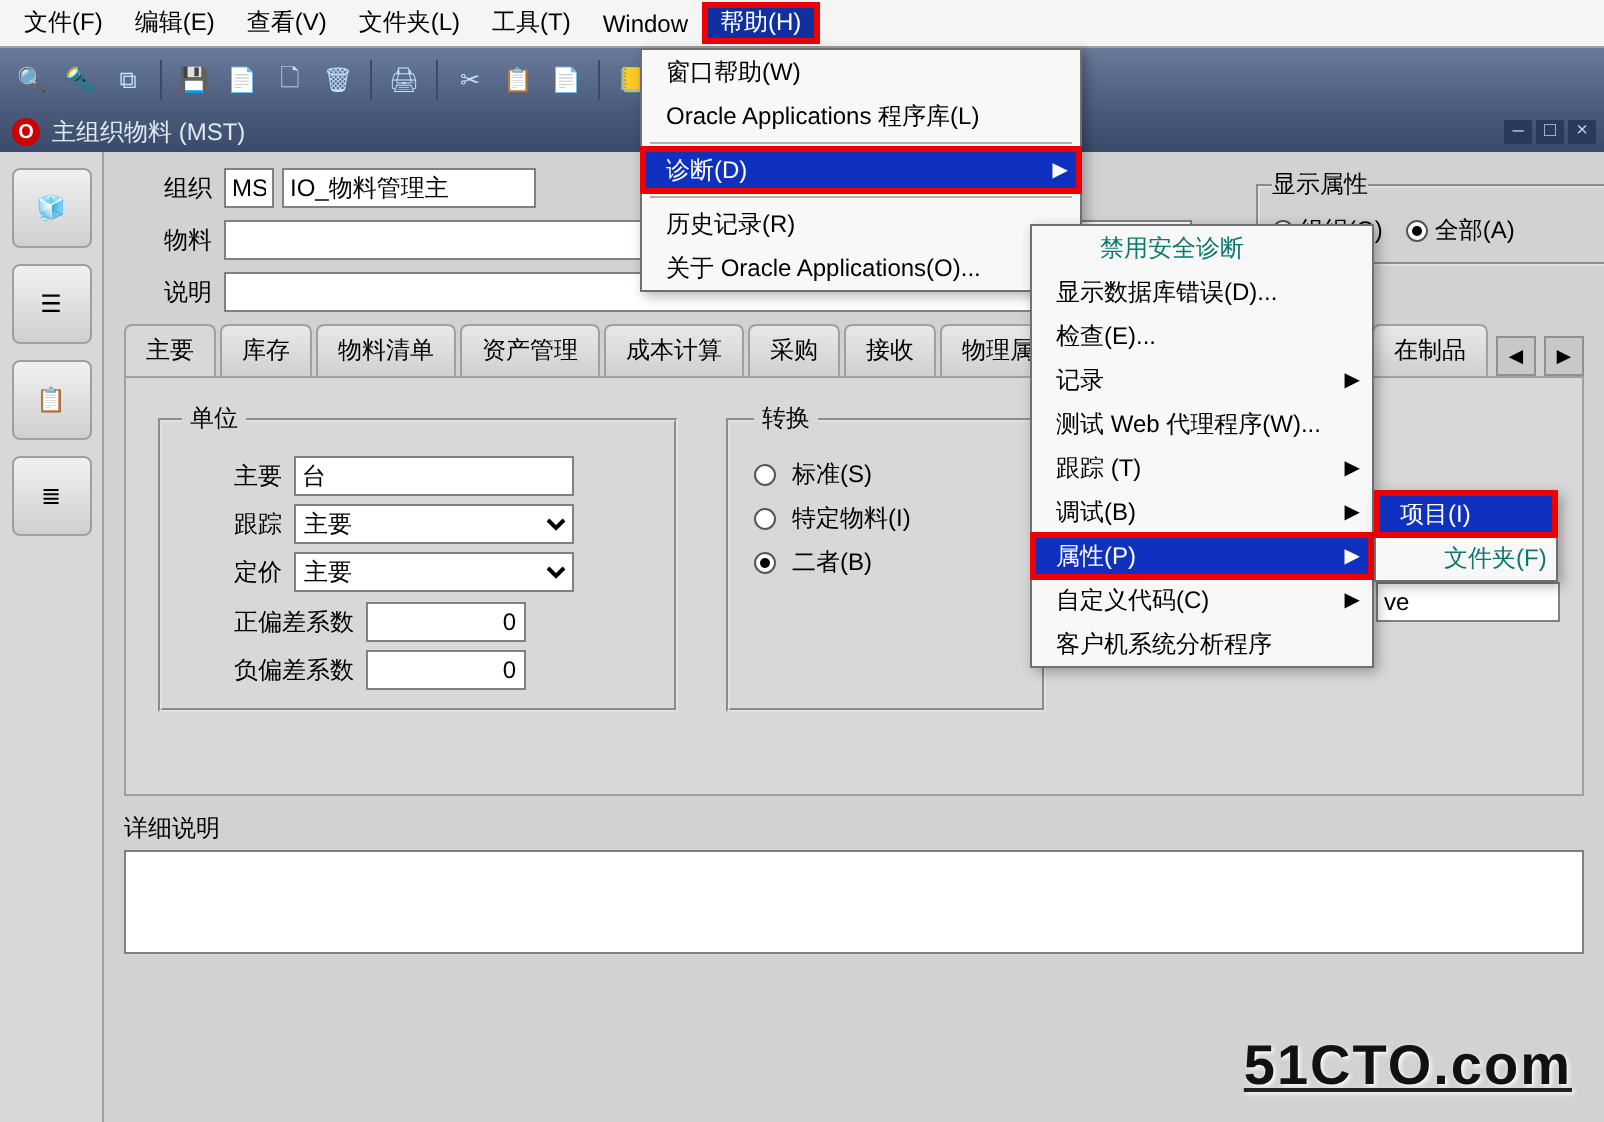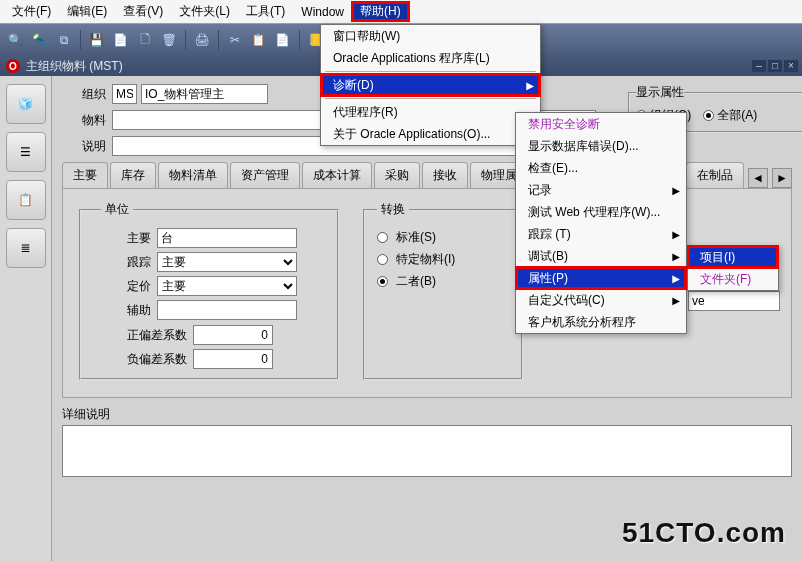--- a/index.html
+++ b/index.html
@@ -47,52 +47,52 @@
 
 
 .tabs-outer { margin-top: 6px; }
 .tabstrip { display: flex; align-items: flex-end; height: 24px; gap: 2px; }
 .tab { padding: 4px 10px; background: linear-gradient(#e8e8e8,#d0d0d0); border: 1px solid #a0a0a0; border-bottom: none; border-radius: 4px 4px 0 0; cursor: pointer; }
 .tab.active { background: #d8d8d8; font-weight: normal; }
 .tab-scroll { width: 20px; height: 20px; background: #c8c8c8; border: 1px solid #909090; text-align: center; line-height: 18px; margin-left: 2px; cursor: pointer; }
 .tab-pane { border: 1px solid #a0a0a0; background: #d8d8d8; padding: 12px 16px 16px; height: 210px; }
 
 .groups { display: flex; gap: 24px; }
-fieldset.unit { border: 2px groove #e0e0e0; padding: 8px 20px; width: 260px; }
+fieldset.unit { border: 2px groove #e0e0e0; padding: 8px 10px; width: 260px; }
 fieldset.unit legend { padding: 0 4px; }
 fieldset.conv { border: 2px groove #e0e0e0; padding: 8px 12px 8px 12px; width: 160px; }
 fieldset.conv legend { padding: 0 4px; }
 fieldset .grow { display:flex; align-items:center; height:24px; }
 fieldset .grow label { width: 50px; text-align:right; margin-right:6px; }
 fieldset .grow input[type=text]{ width:140px; height:20px; border:1px solid #808080;background:#fff;padding:0 3px;}
 fieldset select{ width:140px; height:20px; border:1px solid #808080;background:#fff;}
 .coef-row { display:flex; align-items:center; height:22px; margin-top:2px;}
 .coef-row label{ width:86px; text-align:right; margin-right:6px;}
 .coef-row input{ width:80px; height:20px; border:1px solid #808080; background:#fff; text-align:right; padding-right:4px;}
 
 .radio-row{ display:flex; align-items:center; height:22px; gap:5px;}
 
 .detail-lbl{ margin-top:8px; margin-bottom:2px;}
 .detail-box{ width:100%; height:52px; border:1px solid #808080; background:#fff;}
 
 
 .menu-panel { position: absolute; background: #f8f8f8; border: 1px solid #707070; box-shadow: 2px 2px 6px rgba(0,0,0,0.3); z-index: 10; }
 .menu-panel .mi { height: 22px; display: flex; align-items: center; padding: 0 24px 0 12px; cursor: pointer; white-space: nowrap; position: relative; }
 .menu-panel .mi.sel { background: #1030c0; color: white; }
-.menu-panel .mi.disabled { color: #a21caf; }
+.menu-panel .mi.disabled { color: #0f766e; margin-left: 22px; }
 .menu-panel .mi .arrow { position: absolute; right: 6px; font-size: 10px; }
 .menu-panel hr { border: none; border-top: 1px solid #b0b0b0; margin: 2px 4px; }
 
 #help-menu { left: 320px; top: 24px; width: 221px; }
 #diag-menu { left: 515px; top: 112px; width: 172px; }
 #attr-menu { left: 687px; top: 245px; width: 92px; }
 
 .text-input-after-attr{position:absolute;left:688px;top:291px;width:92px;height:20px;border:1px solid #808080;background:#fff;padding:0 3px;}
 
-.watermark { position: absolute; right: 16px; bottom: 12px; text-align: left; color: #222; text-shadow: 1px 1px 2px #fff; font-family: Arial, sans-serif; }
+.watermark { position: absolute; right: 16px; bottom: 12px; text-align: left; color: #222; text-shadow: 1px 1px 2px #fff; font-family: Arial, sans-serif; text-decoration: underline; }
 .watermark .big { font-size: 28px; font-weight: bold; letter-spacing: 1px; color: #111; }
 .watermark .small { font-size: 14px; }
 .watermark .blog { font-size: 12px; color: #333; }
 
 </style>
 </head>
 <body>
 
 <div class="menubar">
   <span class="menu-item">文件(F)</span>
@@ -205,24 +205,20 @@
                 <input type="text" value="台" style="">
               </div>
             <div class="grow">
                 <label>跟踪</label>
                 <select><option>主要</option></select>
               </div>
             <div class="grow">
                 <label>定价</label>
                 <select><option>主要</option></select>
               </div>
-            <div class="grow">
-                <label>辅助</label>
-                <input type="text" value="" style="">
-              </div>
             <div class="coef-row">
                 <label>正偏差系数</label>
                 <input type="text" value="0" style="">
               </div>
             <div class="coef-row">
                 <label>负偏差系数</label>
                 <input type="text" value="0" style="">
               </div>
           </fieldset>
 
@@ -253,21 +249,21 @@
 
 <div id="help-menu" class="menu-panel">
   <div class="mi">窗口帮助(W)</div>
   <div class="mi">Oracle Applications 程序库(L)</div>
   <hr>
   <div class="mi sel red-box">
       <span>诊断(D)</span>
       <span class="arrow">▶</span>
     </div>
   <hr>
-  <div class="mi">代理程序(R)</div>
+  <div class="mi">历史记录(R)</div>
   <div class="mi">关于 Oracle Applications(O)...</div>
 </div>
 
 <div id="diag-menu" class="menu-panel">
   <div class="mi disabled">禁用安全诊断</div>
   <div class="mi">显示数据库错误(D)...</div>
   <div class="mi">检查(E)...</div>
   <div class="mi">
       <span>记录</span>
       <span class="arrow">▶</span>

